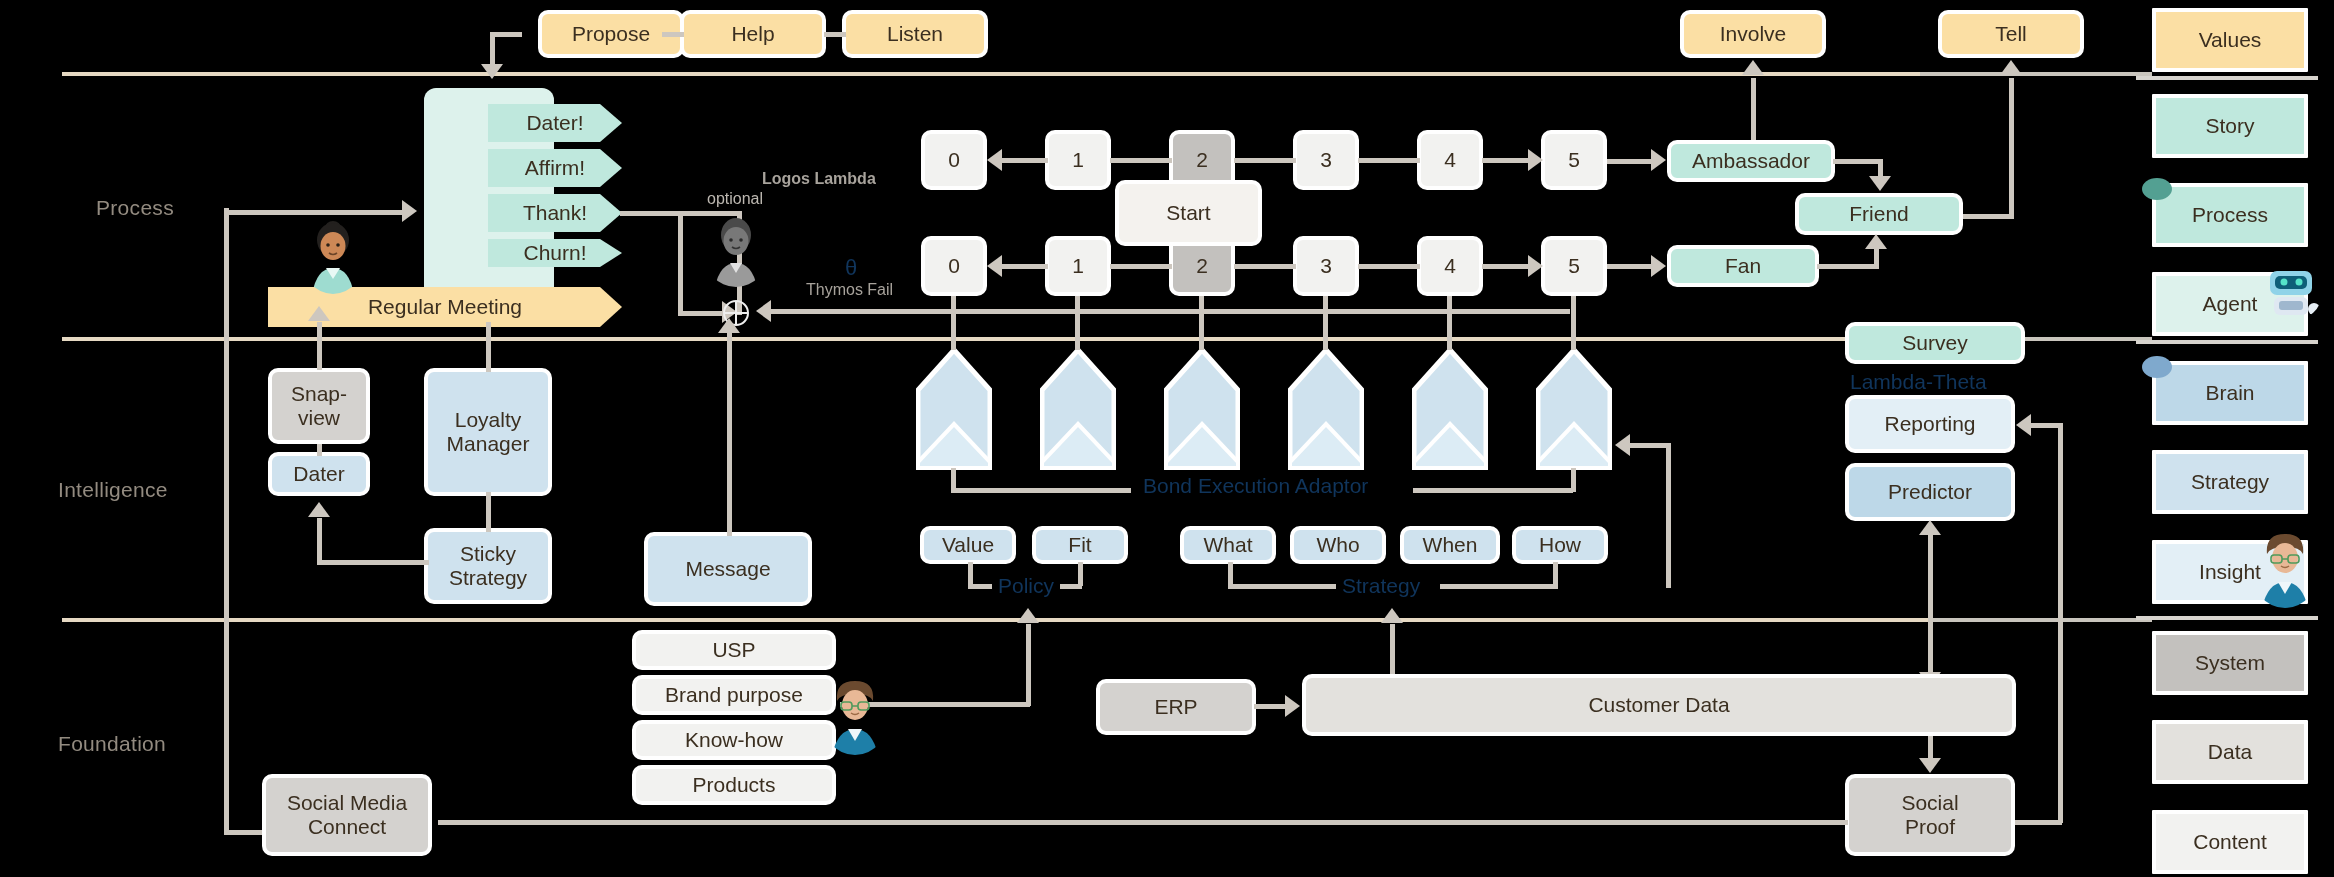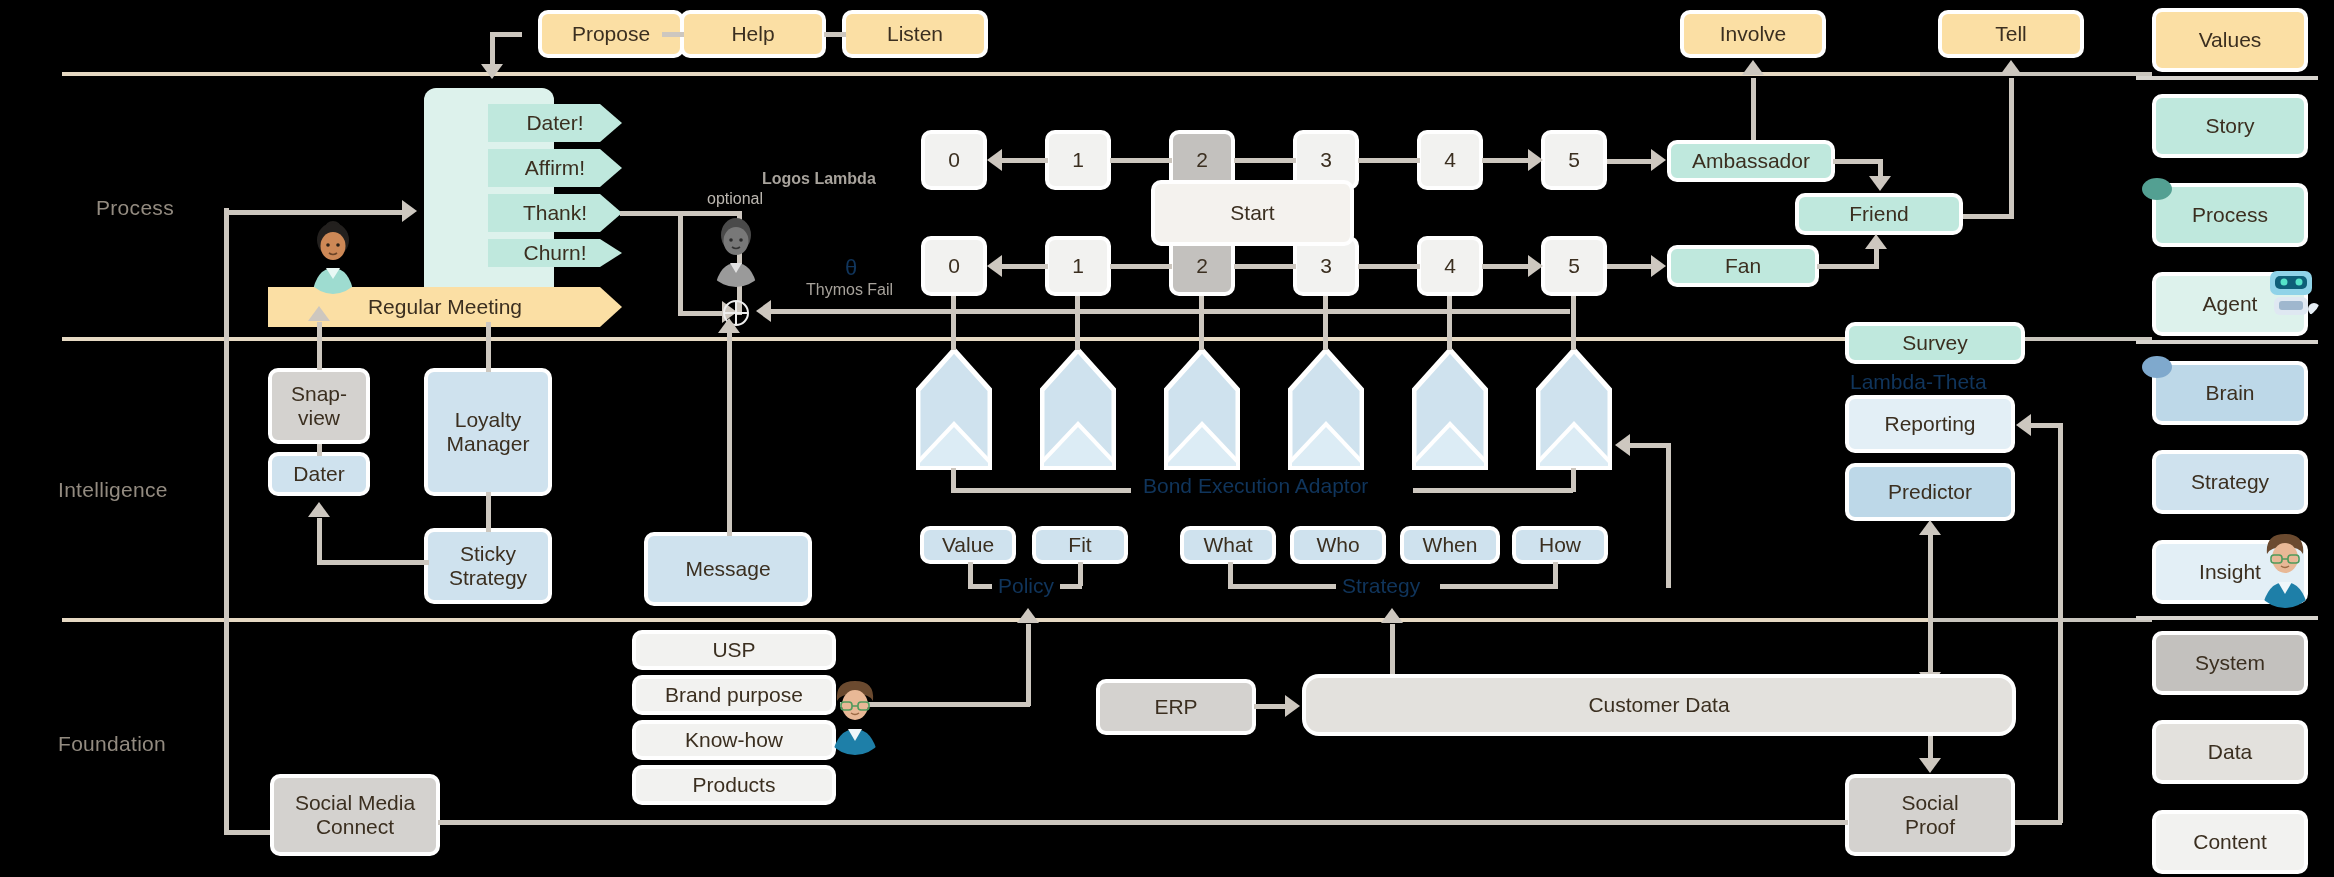--- a/index.html
+++ b/index.html
@@ -34,28 +34,28 @@
     color:#3b2f20;font-size:21px;line-height:1.12;
     border:4px solid #fff;white-space:pre-line;padding:2px 6px;
   }
   .n-amber{background:#fbdfa4;}
   .n-mint{background:#bfe8dd;}
   .n-mint-pale{background:#ddf2ec;}
   .n-blue{background:#cfe2ee;}
   .n-blue-pale{background:#e3eff6;}
   .n-blue-mid{background:#bdd8e8;}
   .n-grey{background:#d4d2cf;}
-  .n-grey-lt{background:#e3e1dd;border-radius:17px;}
+  .n-grey-lt{background:#e3e1dd;}
   .n-white{background:#f2f2f0;}
   .n-offwhite{background:#f4f2ee;}
   .n-grey-dk{background:#c3c1be;}
 
   
   .rail-item{
-    position:absolute;left:2152px;width:148px;height:56px;border-radius:10px;
+    position:absolute;left:2152px;width:148px;height:56px;border-radius:1px;
     border:4px solid #fff;display:flex;align-items:center;justify-content:center;
     color:#3b2f20;font-size:21px;
   }
   .rail-dot{position:absolute;width:30px;height:22px;border-radius:50%;}
   .rail-sep{position:absolute;left:2136px;width:182px;height:4px;background:#d7d4ce;}
 
   
   .tag{
     position:absolute;display:flex;align-items:center;justify-content:center;
     color:#3b2f20;font-size:21px;
@@ -215,21 +215,21 @@
   <div class="node n-white" style="left:1541px;top:236px;width:66px;height:60px;">5</div>
 
   <div class="ln h" style="left:1000px;top:264px;width:48px;"></div>
   <div class="arw lf" style="left:987px;top:255px;"></div>
   <div class="ln h" style="left:1110px;top:264px;width:62px;"></div>
   <div class="ln h" style="left:1234px;top:264px;width:62px;"></div>
   <div class="ln h" style="left:1358px;top:264px;width:62px;"></div>
   <div class="ln h" style="left:1482px;top:264px;width:48px;"></div>
   <div class="arw rt" style="left:1528px;top:255px;"></div>
 
-  <div class="node n-offwhite" style="left:1151px;top:180px;width:203px;height:66px;">Start</div>
+  <div class="node n-offwhite" style="left:1115px;top:180px;width:147px;height:66px;">Start</div>
 
   <div class="node n-mint" style="left:1667px;top:140px;width:168px;height:42px;">Ambassador</div>
   <div class="node n-mint" style="left:1795px;top:193px;width:168px;height:42px;">Friend</div>
   <div class="node n-mint" style="left:1667px;top:245px;width:152px;height:42px;">Fan</div>
 
   <div class="ln h" style="left:1607px;top:159px;width:46px;"></div>
   <div class="arw rt" style="left:1651px;top:149px;"></div>
   <div class="ln h" style="left:1607px;top:264px;width:46px;"></div>
   <div class="arw rt" style="left:1651px;top:255px;"></div>
 
@@ -378,21 +378,21 @@
       <path d="M28 54 l7 12 l7 -12 z" fill="#eef6fa"></path>
     </svg>
   </div>
 
   <div class="node n-grey" style="left:1096px;top:679px;width:160px;height:56px;">ERP</div>
   <div class="node n-grey-lt" style="left:1302px;top:674px;width:714px;height:62px;">Customer Data</div>
 
   <div class="ln h" style="left:1254px;top:704px;width:34px;"></div>
   <div class="arw rt" style="left:1285px;top:695px;"></div>
 
-  <div class="node n-grey" style="left:270px;top:774px;width:170px;height:82px;">Social Media
+  <div class="node n-grey" style="left:262px;top:774px;width:170px;height:82px;">Social Media
 Connect</div>
   <div class="node n-grey" style="left:1845px;top:774px;width:170px;height:82px;">Social
 Proof</div>
 
   <div class="ln h" style="left:438px;top:820px;width:1410px;"></div>
 
   <div class="ln v" style="left:1928px;top:736px;height:26px;"></div>
   <div class="arw dn" style="left:1919px;top:758px;"></div>
 
   <div class="ln v" style="left:2058px;top:423px;height:0;"></div>

